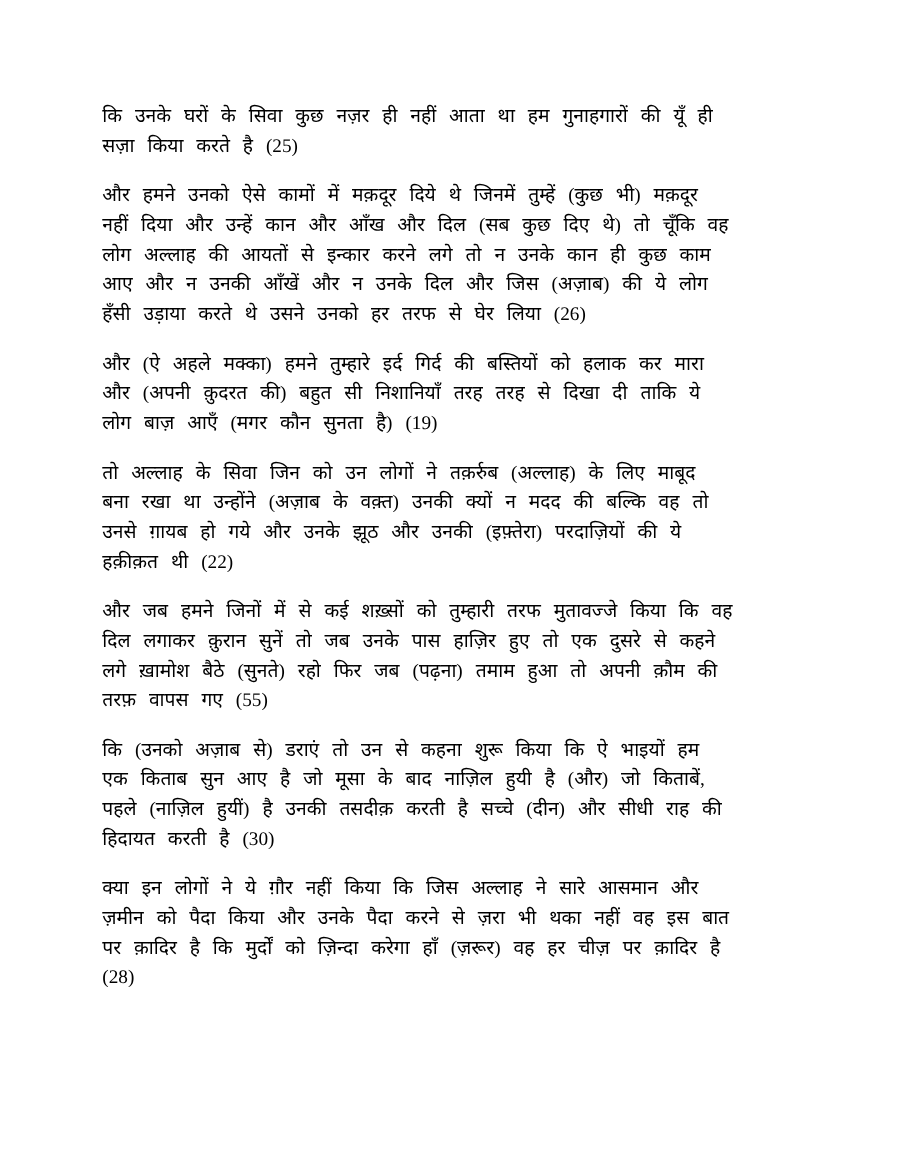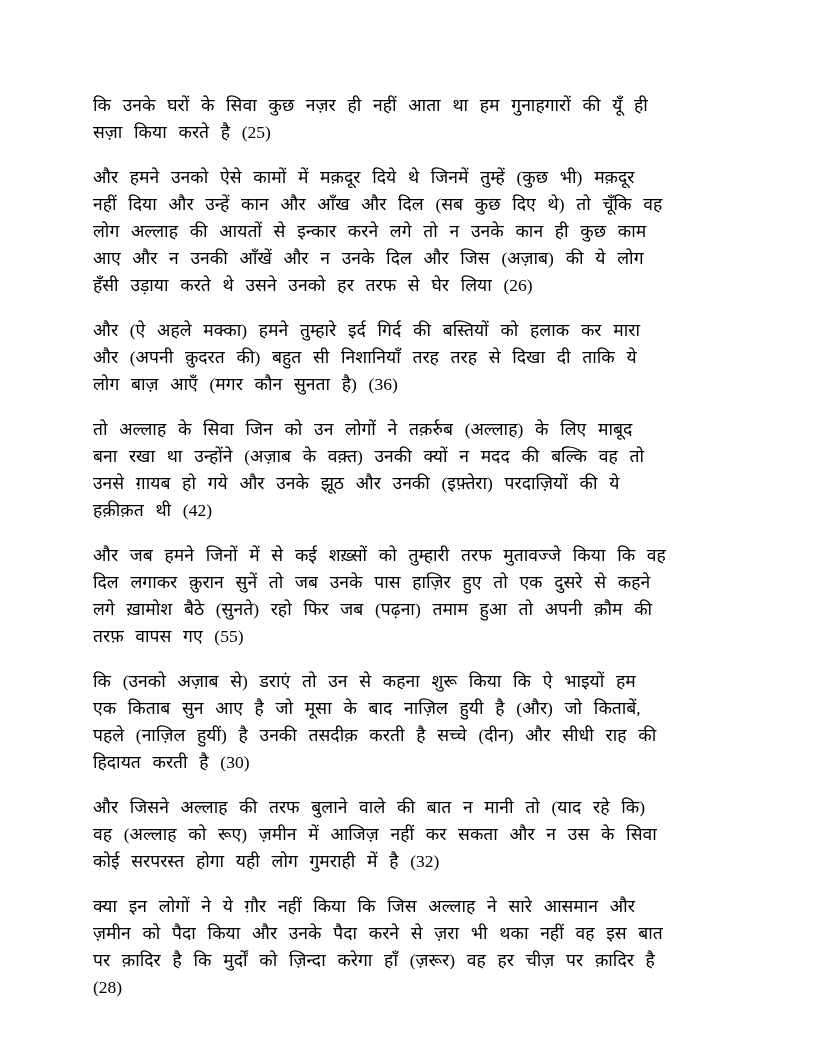--- a/index.html
+++ b/index.html
@@ -31,20 +31,19 @@
     word-spacing: 0.42em;
   }
 </style>
 </head>
 <body>
 
 <div class="page">
   <div class="doc-body">
     <p class="verse-para">कि उनके घरों के सिवा कुछ नज़र ही नहीं आता था हम गुनाहगारों की यूँ ही सज़ा किया करते है (25)</p>
     <p class="verse-para">और हमने उनको ऐसे कामों में मक़दूर दिये थे जिनमें तुम्हें (कुछ भी) मक़दूर नहीं दिया और उन्हें कान और आँख और दिल (सब कुछ दिए थे) तो चूँकि वह लोग अल्लाह की आयतों से इन्कार करने लगे तो न उनके कान ही कुछ काम आए और न उनकी आँखें और न उनके दिल और जिस (अज़ाब) की ये लोग हँसी उड़ाया करते थे उसने उनको हर तरफ से घेर लिया (26)</p>
-    <p class="verse-para">और (ऐ अहले मक्का) हमने तुम्हारे इर्द गिर्द की बस्तियों को हलाक कर मारा और (अपनी क़ुदरत की) बहुत सी निशानियाँ तरह तरह से दिखा दी ताकि ये लोग बाज़ आएँ (मगर कौन सुनता है) (36)</p>
-    <p class="verse-para">तो अल्लाह के सिवा जिन को उन लोगों ने तक़र्रुब (अल्लाह) के लिए माबूद बना रखा था उन्होंने (अज़ाब के वक़्त) उनकी क्यों न मदद की बल्कि वह तो उनसे ग़ायब हो गये और उनके झूठ और उनकी (इफ़्तेरा) परदाज़ियों की ये हक़ीक़त थी (42)</p>
+    <p class="verse-para">और (ऐ अहले मक्का) हमने तुम्हारे इर्द गिर्द की बस्तियों को हलाक कर मारा और (अपनी क़ुदरत की) बहुत सी निशानियाँ तरह तरह से दिखा दी ताकि ये लोग बाज़ आएँ (मगर कौन सुनता है) (19)</p>
+    <p class="verse-para">तो अल्लाह के सिवा जिन को उन लोगों ने तक़र्रुब (अल्लाह) के लिए माबूद बना रखा था उन्होंने (अज़ाब के वक़्त) उनकी क्यों न मदद की बल्कि वह तो उनसे ग़ायब हो गये और उनके झूठ और उनकी (इफ़्तेरा) परदाज़ियों की ये हक़ीक़त थी (22)</p>
     <p class="verse-para">और जब हमने जिनों में से कई शख़्सों को तुम्हारी तरफ मुतावज्जे किया कि वह दिल लगाकर क़ुरान सुनें तो जब उनके पास हाज़िर हुए तो एक दुसरे से कहने लगे ख़ामोश बैठे (सुनते) रहो फिर जब (पढ़ना) तमाम हुआ तो अपनी क़ौम की तरफ़ वापस गए (55)</p>
     <p class="verse-para">कि (उनको अज़ाब से) डराएं तो उन से कहना शुरू किया कि ऐ भाइयों हम एक किताब सुन आए है जो मूसा के बाद नाज़िल हुयी है (और) जो किताबें, पहले (नाज़िल हुयीं) है उनकी तसदीक़ करती है सच्चे (दीन) और सीधी राह की हिदायत करती है (30)</p>
-    <p class="verse-para">और जिसने अल्लाह की तरफ बुलाने वाले की बात न मानी तो (याद रहे कि) वह (अल्लाह को रूए) ज़मीन में आजिज़ नहीं कर सकता और न उस के सिवा कोई सरपरस्त होगा यही लोग गुमराही में है (32)</p>
     <p class="verse-para">क्या इन लोगों ने ये ग़ौर नहीं किया कि जिस अल्लाह ने सारे आसमान और ज़मीन को पैदा किया और उनके पैदा करने से ज़रा भी थका नहीं वह इस बात पर क़ादिर है कि मुर्दों को ज़िन्दा करेगा हाँ (ज़रूर) वह हर चीज़ पर क़ादिर है (28)</p>
   </div>
 </div>
 
 </body></html>

